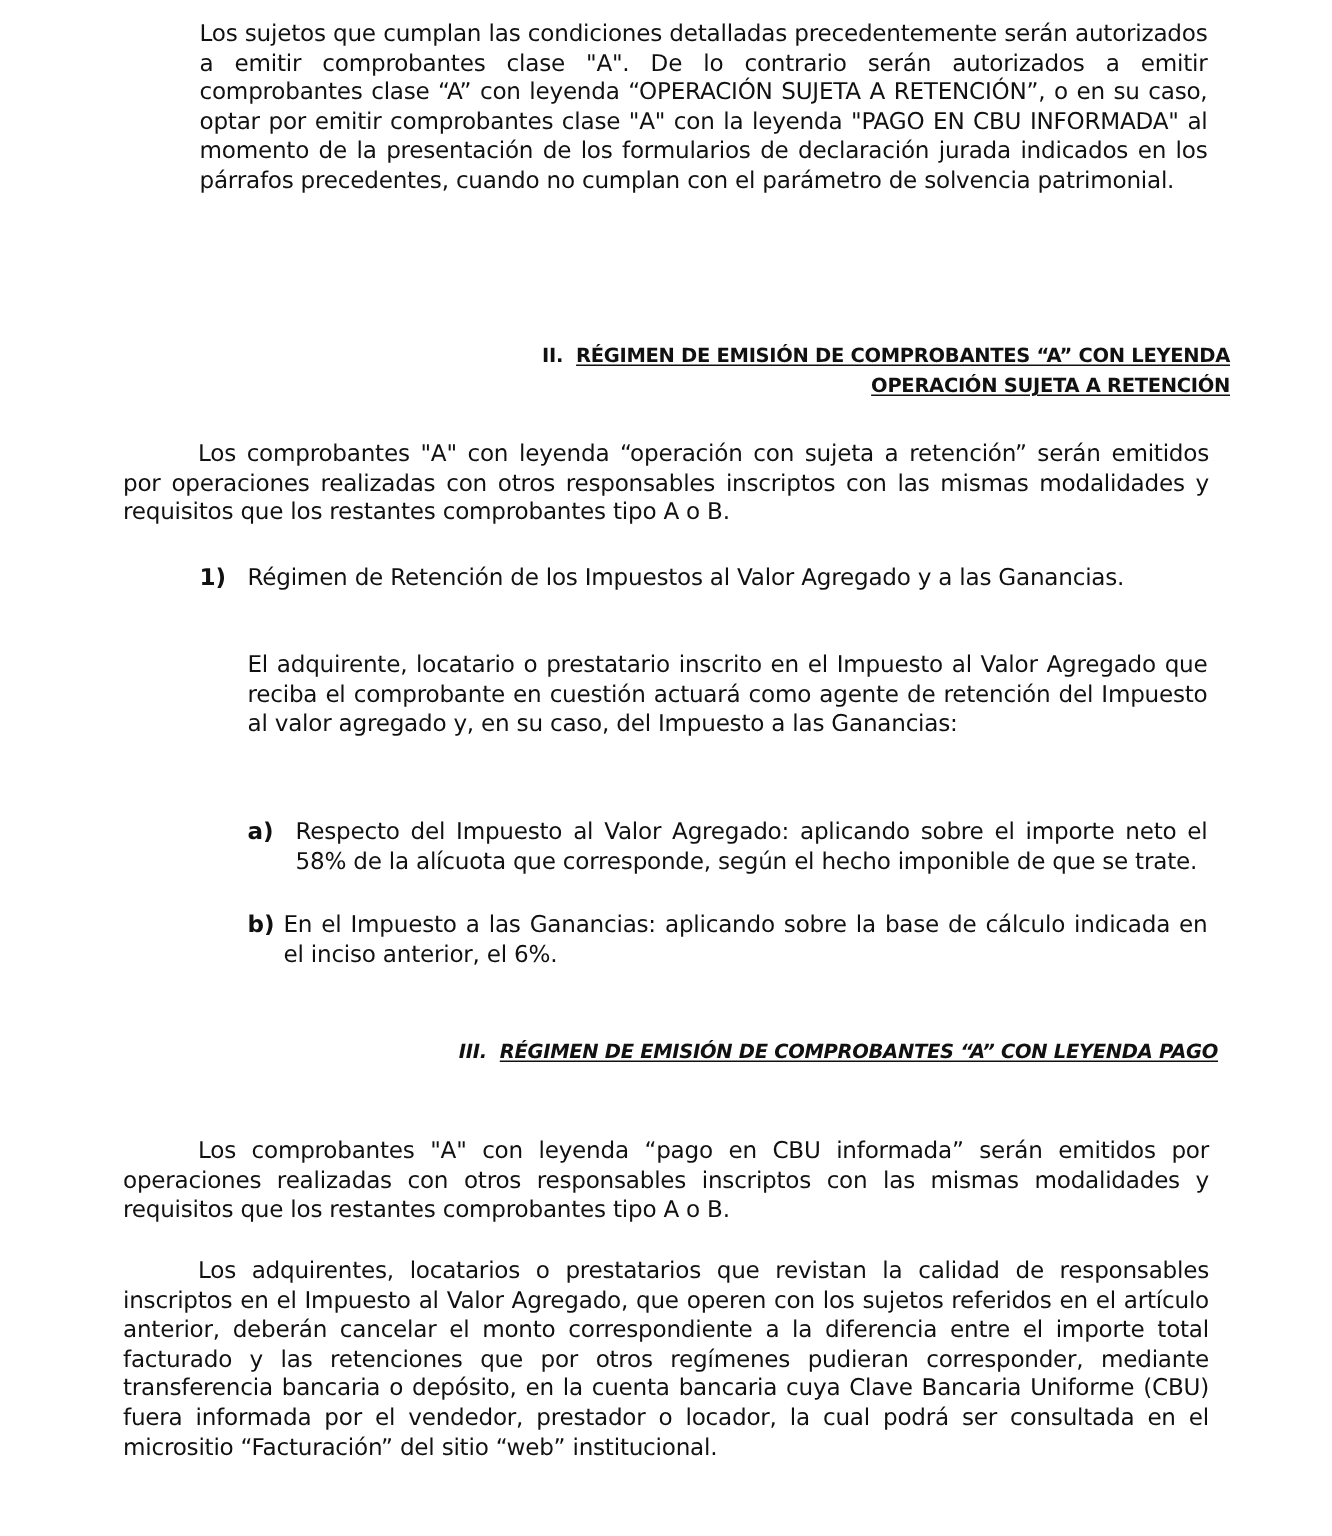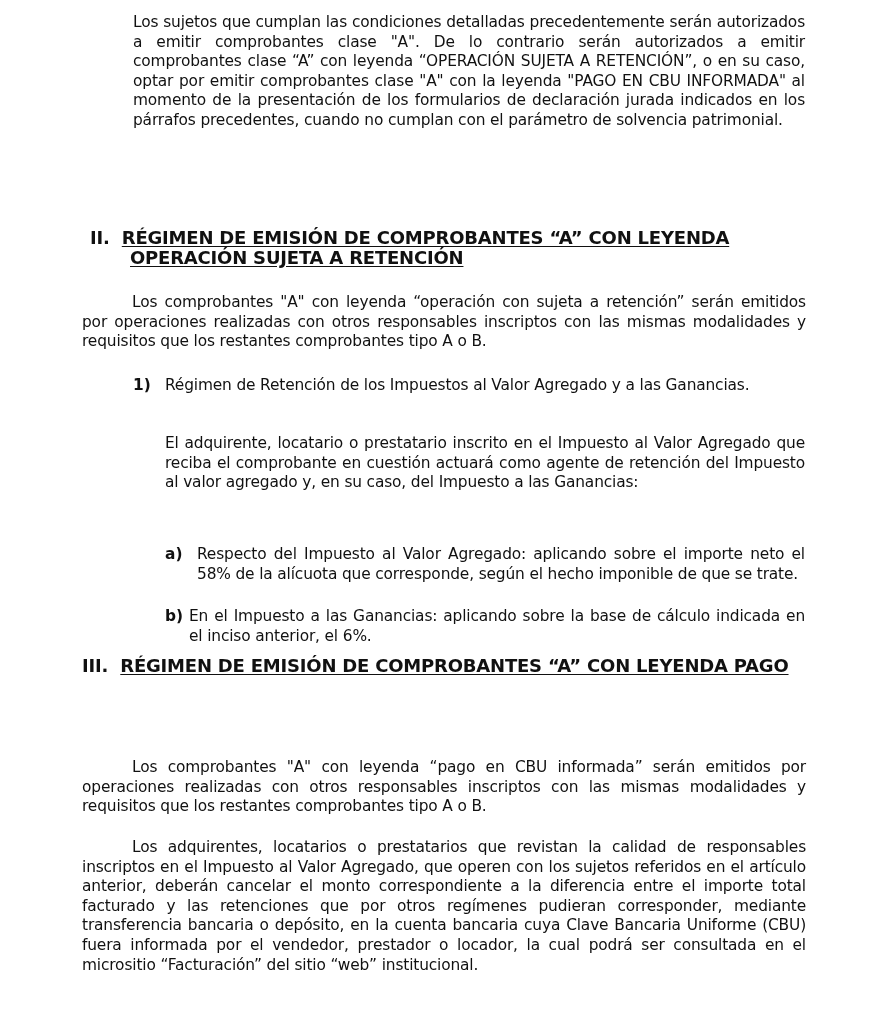--- a/index.html
+++ b/index.html
@@ -6,22 +6,22 @@
     body {
       width: 888px; height: 1024px; overflow: hidden; position: relative;
       font-family: "DejaVu Sans", sans-serif; color: #111111;
       font-size: 15.4px; line-height: 19.6px;
     }
     .page { position: absolute; left: 0; top: 0; width: 756px; height: 1024px; }
     .p { position: absolute; text-align: justify; margin: 0; letter-spacing: -0.15px; }
     .p.last-left { text-align-last: left; }
     .indent { text-indent: 50px; }
     .heading {
-      position: absolute; margin: 0; font-weight: bold; text-align: left;
-      font-size: 18px; line-height: 20px; letter-spacing: -0.2px;
+      position: absolute; margin: 0; font-weight: bold; text-align: right;
+      font-size: 13px; line-height: 20px; letter-spacing: -0.2px;
     }
     .heading .num { text-decoration: none; }
     .heading .u { text-decoration: underline; text-underline-offset: 2px; }
     .item { position: absolute; margin: 0; }
     .item .mark { position: absolute; left: 0; top: 0; font-weight: bold; }
     .item .txt { display: block; text-align: justify; text-align-last: left; letter-spacing: -0.15px; }
   </style>
 </head>
 <body>
 
@@ -51,21 +51,21 @@
   <div class="item" style="left:165px; top:545px; width:640px;">
     <span class="mark">a)</span>
     <span class="txt" style="margin-left:32px;">Respecto del Impuesto al Valor Agregado: aplicando sobre el importe neto el 58% de la alícuota que corresponde, según el hecho imponible de que se trate.</span>
   </div>
 
   <div class="item" style="left:165px; top:607px; width:640px;">
     <span class="mark">b)</span>
     <span class="txt" style="margin-left:24px;">En el Impuesto a las Ganancias: aplicando sobre la base de cálculo indicada en el inciso anterior, el 6%.</span>
   </div>
 
-  <div class="heading" style="left:82px; top:656px; width:730px;">
+  <div class="heading" style="left:82px; top:692px; width:730px;font-style:italic;">
     <div>
       <span class="num">III.</span>&nbsp;
       <span class="u">RÉGIMEN DE EMISIÓN DE COMPROBANTES “A” CON LEYENDA PAGO</span>
     </div>
   </div>
 
   <p class="p last-left indent" style="left:82px; top:758px; width:724px;">Los comprobantes "A" con leyenda “pago en CBU informada” serán emitidos por operaciones realizadas con otros responsables inscriptos con las mismas modalidades y requisitos que los restantes comprobantes tipo A o B.</p>
 
   <p class="p last-left indent" style="left:82px; top:838px; width:724px;">Los adquirentes, locatarios o prestatarios que revistan la calidad de responsables inscriptos en el Impuesto al Valor Agregado, que operen con los sujetos referidos en el artículo anterior, deberán cancelar el monto correspondiente a la diferencia entre el importe total facturado y las retenciones que por otros regímenes pudieran corresponder, mediante transferencia bancaria o depósito, en la cuenta bancaria cuya Clave Bancaria Uniforme (CBU) fuera informada por el vendedor, prestador o locador, la cual podrá ser consultada en el micrositio “Facturación” del sitio “web” institucional.</p>
 

